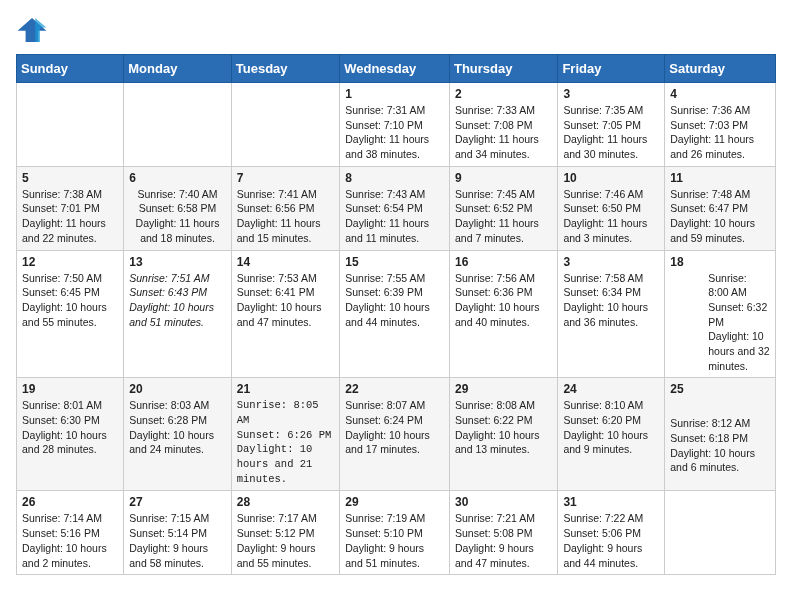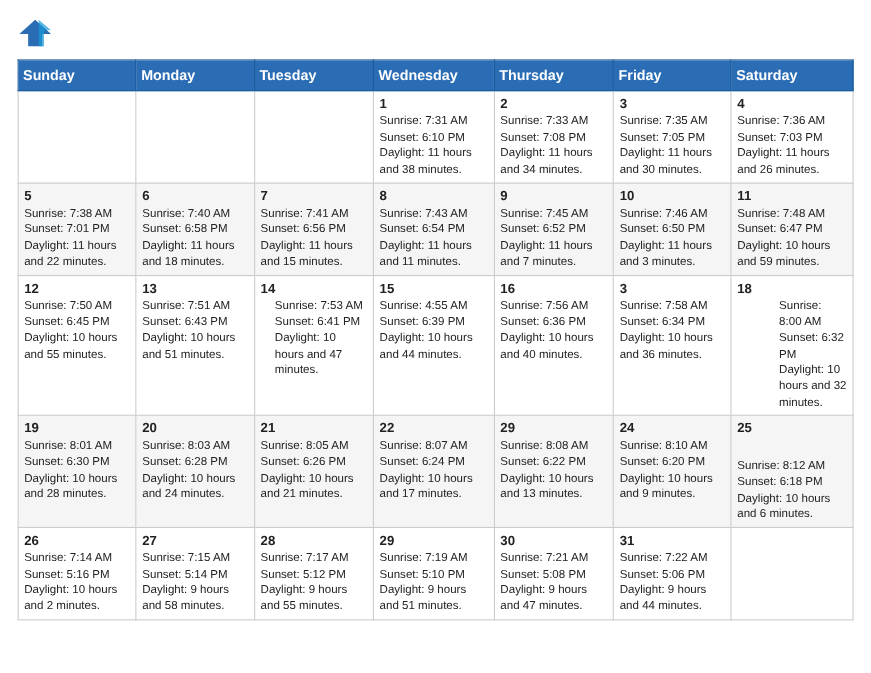--- a/index.html
+++ b/index.html
@@ -118,21 +118,21 @@
       </tr>
   </thead>
   <tbody id="calendar-body">
   <tr>
         <td class="empty-cell"></td>
         <td class="empty-cell"></td>
         <td class="empty-cell"></td>
         <td>
           <span class="day-num">1</span>
           <div class="cell-content" style="white-space: pre-line;">Sunrise: 7:31 AM
-Sunset: 6:10 PM
+Sunset: 7:10 PM
 Daylight: 11 hours and 38 minutes.</div>
         </td>
         <td>
           <span class="day-num">2</span>
           <div class="cell-content" style="white-space: pre-line;">Sunrise: 7:33 AM
 Sunset: 7:08 PM
 Daylight: 11 hours and 34 minutes.</div>
         </td>
         <td>
           <span class="day-num">3</span>
@@ -149,21 +149,21 @@
       </tr>
       <tr>
         <td>
           <span class="day-num">5</span>
           <div class="cell-content" style="white-space: pre-line;">Sunrise: 7:38 AM
 Sunset: 7:01 PM
 Daylight: 11 hours and 22 minutes.</div>
         </td>
         <td>
           <span class="day-num">6</span>
-          <div class="cell-content" style="white-space: pre-line;">Sunrise: 7:40 AM
+          <div class="cell-content" style="white-space: pre-line; text-align: center;">Sunrise: 7:40 AM
 Sunset: 6:58 PM
 Daylight: 11 hours and 18 minutes.</div>
         </td>
         <td>
           <span class="day-num">7</span>
           <div class="cell-content" style="white-space: pre-line;">Sunrise: 7:41 AM
 Sunset: 6:56 PM
 Daylight: 11 hours and 15 minutes.</div>
         </td>
         <td>
@@ -193,33 +193,33 @@
       </tr>
       <tr>
         <td>
           <span class="day-num">12</span>
           <div class="cell-content" style="white-space: pre-line;">Sunrise: 7:50 AM
 Sunset: 6:45 PM
 Daylight: 10 hours and 55 minutes.</div>
         </td>
         <td>
           <span class="day-num">13</span>
-          <div class="cell-content" style="white-space: pre-line;">Sunrise: 7:51 AM
+          <div class="cell-content" style="white-space: pre-line; font-style: italic;">Sunrise: 7:51 AM
 Sunset: 6:43 PM
 Daylight: 10 hours and 51 minutes.</div>
         </td>
         <td>
           <span class="day-num">14</span>
-          <div class="cell-content" style="white-space: pre-line; margin-left: 13px;">Sunrise: 7:53 AM
+          <div class="cell-content" style="white-space: pre-line;">Sunrise: 7:53 AM
 Sunset: 6:41 PM
 Daylight: 10 hours and 47 minutes.</div>
         </td>
         <td>
           <span class="day-num">15</span>
-          <div class="cell-content" style="white-space: pre-line;">Sunrise: 4:55 AM
+          <div class="cell-content" style="white-space: pre-line;">Sunrise: 7:55 AM
 Sunset: 6:39 PM
 Daylight: 10 hours and 44 minutes.</div>
         </td>
         <td>
           <span class="day-num">16</span>
           <div class="cell-content" style="white-space: pre-line;">Sunrise: 7:56 AM
 Sunset: 6:36 PM
 Daylight: 10 hours and 40 minutes.</div>
         </td>
         <td>
@@ -243,21 +243,21 @@
 Daylight: 10 hours and 28 minutes.</div>
         </td>
         <td>
           <span class="day-num">20</span>
           <div class="cell-content" style="white-space: pre-line;">Sunrise: 8:03 AM
 Sunset: 6:28 PM
 Daylight: 10 hours and 24 minutes.</div>
         </td>
         <td>
           <span class="day-num">21</span>
-          <div class="cell-content" style="white-space: pre-line;">Sunrise: 8:05 AM
+          <div class="cell-content" style="white-space: pre-line; font-family: Liberation Mono, monospace;">Sunrise: 8:05 AM
 Sunset: 6:26 PM
 Daylight: 10 hours and 21 minutes.</div>
         </td>
         <td>
           <span class="day-num">22</span>
           <div class="cell-content" style="white-space: pre-line;">Sunrise: 8:07 AM
 Sunset: 6:24 PM
 Daylight: 10 hours and 17 minutes.</div>
         </td>
         <td>

